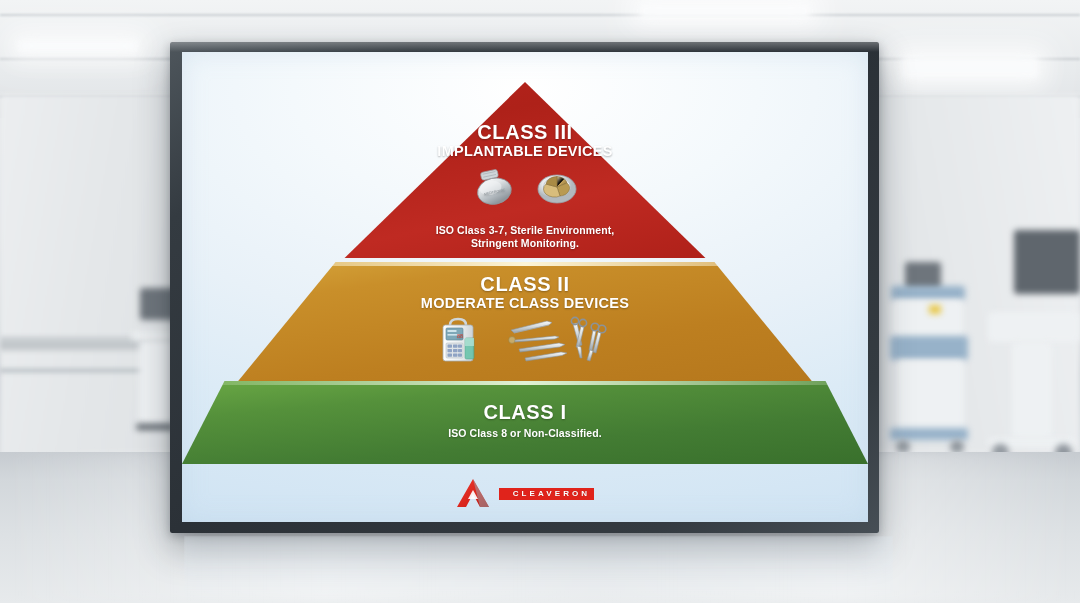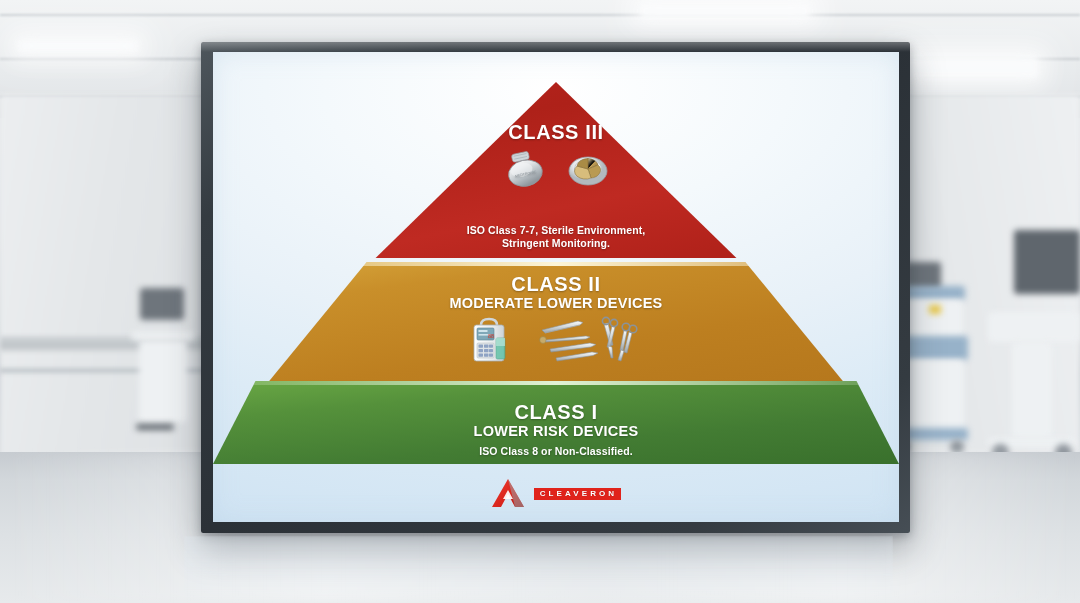--- a/index.html
+++ b/index.html
@@ -69,21 +69,21 @@
   .eq{ position:absolute; filter:blur(3.4px); }
   .eq-mon{ background:#6e757c; border-radius:3px; }
   .eq-body{ background:#eef1f3; border-radius:4px; }
   .eq-blue{ background:#97b2c9; border-radius:3px; }
   .eq-dark{ background:#5f666d; border-radius:3px; }
   .eq-wheel{ background:#8e959c; border-radius:50%; }
   .eq-yellow{ background:#e8c84a; border-radius:2px; }
 
   
   #display{
-    position:absolute; left:201px; top:42px; width:709px; height:491px;
+    position:absolute; left:170px; top:42px; width:709px; height:491px;
     background:linear-gradient(145deg,#4e565c 0%,#343b41 18%,#2b3137 50%,#343b41 84%,#464e55 100%);
     padding:10px 11px 11px 12px;
     box-shadow:0 16px 34px rgba(40,48,56,.38), 0 3px 10px rgba(40,48,56,.3);
     border-radius:2px;
   }
   #display::after{ 
     content:""; position:absolute; left:0; right:0; top:0; height:10px;
     background:linear-gradient(180deg,rgba(255,255,255,.30),rgba(255,255,255,0));
     pointer-events:none;
   }
@@ -167,21 +167,21 @@
   .logo-ach{
     font-size:15px; font-weight:700; color:#d8241c; letter-spacing:.3px;
     border-top:1.5px solid #d8241c; border-bottom:1.5px solid #d8241c;
     line-height:1.05; padding:0 1px;
   }
   .logo-eng{ font-size:17px; font-weight:700; color:#1b1b1b; letter-spacing:-.2px; }
   .logo-band{
     margin-top:1px; width:100%;
     background:#e0231b; color:#ffffff;
     font-size:8px; font-weight:700; letter-spacing:3.1px;
-    padding:1px 4px 1px 6px; line-height:1.25;
+    padding:1px 4px 1px 14px; line-height:1.25;
     text-shadow:0 0 1px rgba(0,0,0,.3);
   }
 
   
   #reflection{
     position:absolute; left:184px; top:536px; width:709px; height:67px;
     overflow:hidden; opacity:.30;
     transform:scaleY(-1);
     -webkit-mask-image:linear-gradient(180deg,rgba(0,0,0,0) 0%,rgba(0,0,0,.75) 58%,rgba(0,0,0,.95) 100%);
     mask-image:linear-gradient(180deg,rgba(0,0,0,0) 0%,rgba(0,0,0,.75) 58%,rgba(0,0,0,.95) 100%);
@@ -239,20 +239,21 @@
 
 <div id="display">
   <div id="screen">
 
     <div id="pyramid">
 
       <div class="tier" id="tier3">
         <div class="shape"></div>
         <div class="content">
           <div class="t-title">CLASS III</div>
+          <div class="t-sub">IMPLANTABLE DEVICES</div>
 
           <div class="icons">
 
             <span>
               <svg width="50" height="40" viewBox="0 0 50 40">
                 <defs>
                   <linearGradient id="pmG" x1="0" y1="0" x2="0.4" y2="1">
                     <stop offset="0%" stop-color="#ffffff"></stop>
                       <stop offset="38%" stop-color="#e3e6e8"></stop>
                     <stop offset="70%" stop-color="#b7bec3"></stop>
@@ -289,29 +290,29 @@
                 <g>
                   <path d="M23 20 L23 9.5 A11 8 0 0 1 33 16 Z" fill="url(#hvGold)" stroke="#7e6630" stroke-width=".5"></path>
                   <path d="M23 20 L33 16 A11 8 0 0 1 26 29 Z" fill="#b99a52" stroke="#7e6630" stroke-width=".5"></path>
                   <path d="M23 20 L26 29 A11 8 0 0 1 12 17 Z" fill="#d8bd7c" stroke="#7e6630" stroke-width=".5"></path>
                   <path d="M23 20 L12 17 A11 8 0 0 1 23 9.5 Z" fill="#a98b45" stroke="#7e6630" stroke-width=".5"></path>
                 </g>
               </svg>
             </span>
           </div>
 
-          <div class="t-note">ISO Class 7-7, Sterile Environment, Stringent Monitoring.</div>
+          <div class="t-note">ISO Class 3-7, Sterile Environment, Stringent Monitoring.</div>
         </div>
       </div>
 
       <div class="tier" id="tier2">
         <div class="shape"></div>
         <div class="content">
           <div class="t-title">CLASS II</div>
-          <div class="t-sub">MODERATE LOWER DEVICES</div>
+          <div class="t-sub">MODERATE CLASS DEVICES</div>
 
           <div class="icons">
 
             <span>
               <svg width="44" height="48" viewBox="0 0 44 48">
                 <defs>
                   <linearGradient id="ipG" x1="0" y1="0" x2="1" y2="0">
                     <stop offset="0%" stop-color="#fdfefe"></stop>
                       <stop offset="60%" stop-color="#e9edef"></stop>
                     <stop offset="100%" stop-color="#ccd3d7"></stop>
@@ -377,21 +378,20 @@
             </span>
           </div>
 
         </div>
       </div>
 
       <div class="tier" id="tier1">
         <div class="shape"></div>
         <div class="content">
           <div class="t-title">CLASS I</div>
-          <div class="t-sub">LOWER RISK DEVICES</div>
           <div class="t-note">ISO Class 8 or Non-Classified.</div>
         </div>
       </div>
 
     </div>
 
     <div id="logo">
       <span class="logo-mark">
         <svg width="34" height="30" viewBox="0 0 34 30">
           <defs>

